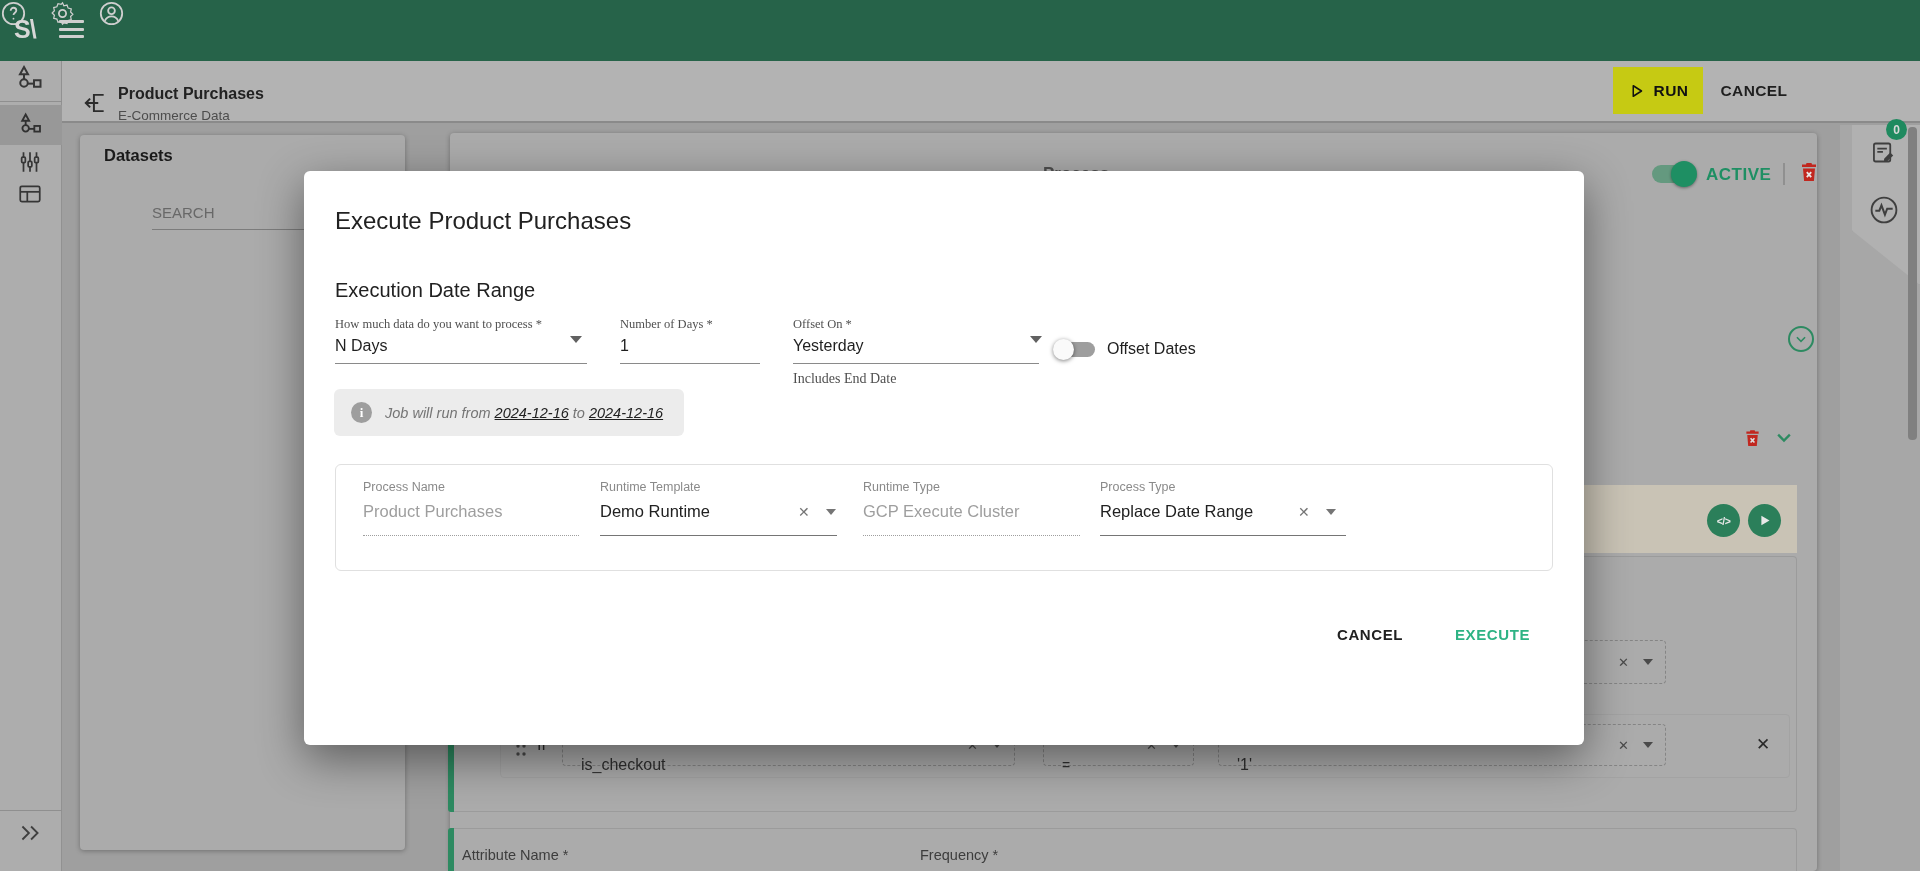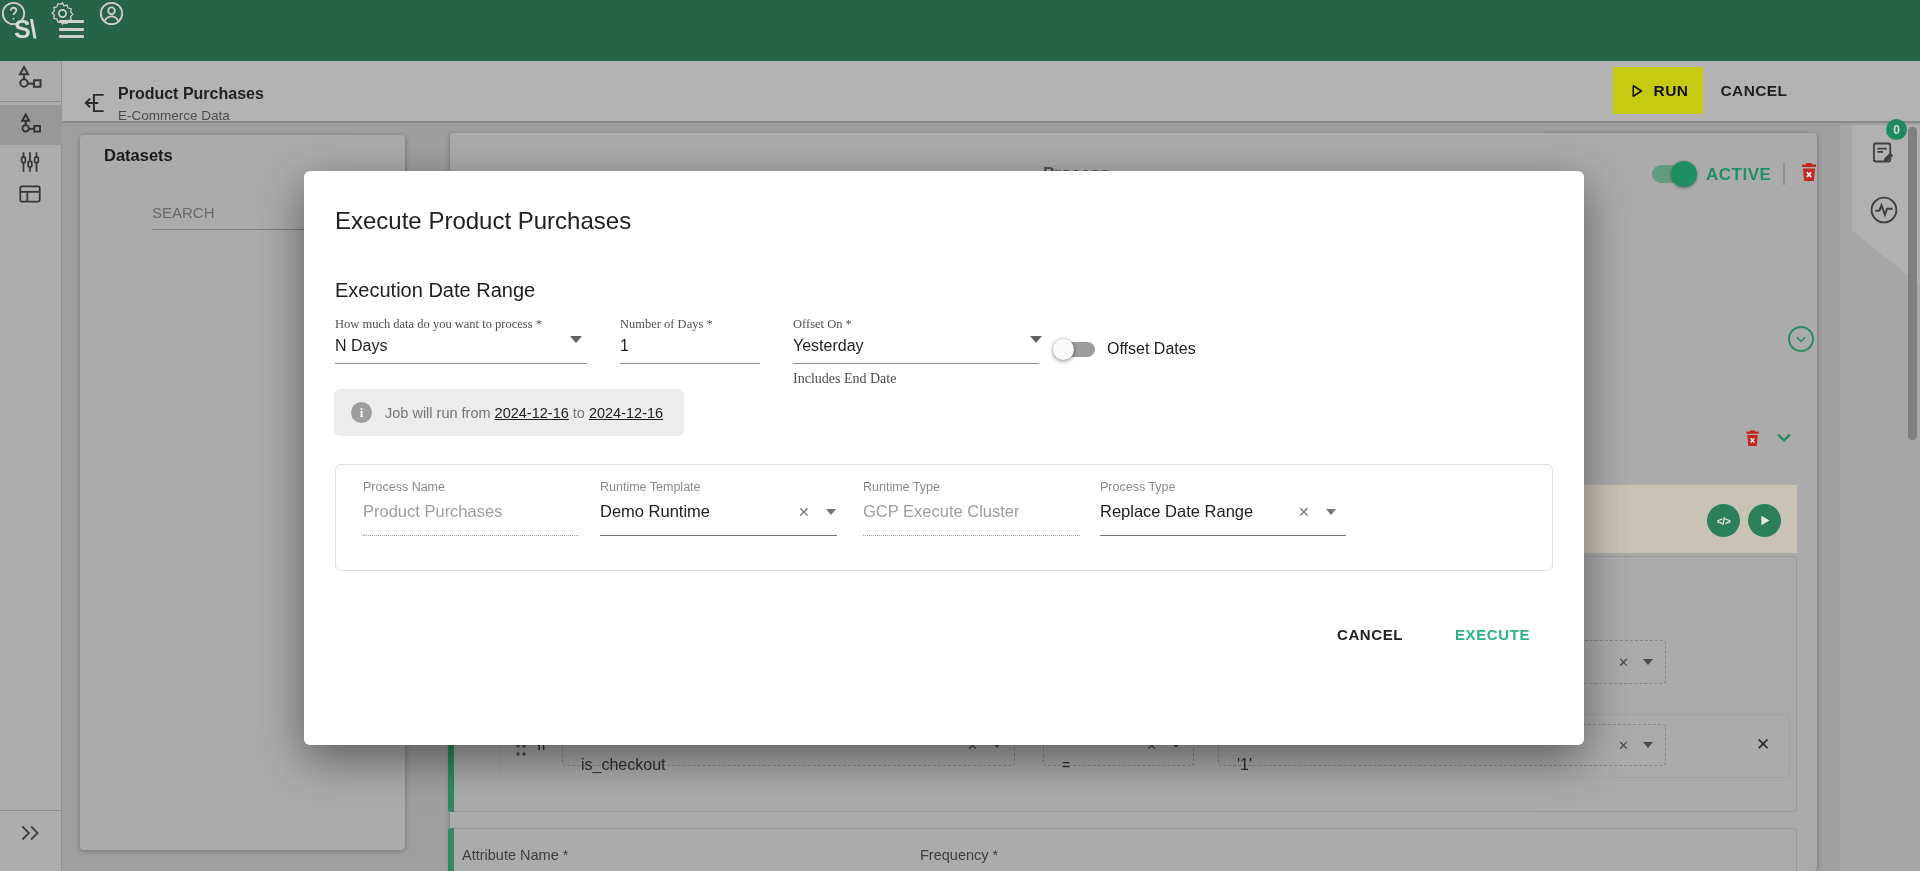--- a/index.html
+++ b/index.html
@@ -94,21 +94,21 @@
   .m-val { font-size:16px; color:#1f1f1f; top:166px; }
   .m-underline { height:1px; background:#8a8a8a; top:192px; }
   .m-caret { top:172px; }
   .m-caret .caret { border-top-color:#616161; border-left-width:6px; border-right-width:6px; border-top-width:7px; }
   .m-helper { font-family:"Liberation Serif", serif; font-size:14px; color:#4f4f4f; top:200px; left:489px; }
   .off-track { left:753px; top:171px; width:38px; height:15px; border-radius:8px; background:#9e9e9e; }
   .off-thumb { left:749px; top:168px; width:21px; height:21px; border-radius:50%; background:#fafafa; box-shadow:0 1px 4px rgba(0,0,0,.5); }
   .off-lab { left:803px; top:169px; font-size:16px; color:#212121; }
   .info-box { left:30px; top:218px; width:350px; height:47px; background:#ececec; border-radius:6px; display:flex; align-items:center; padding-left:17px; gap:13px; }
   .info-i { width:21px; height:21px; border-radius:50%; background:#9e9e9e; color:#fff; font-family:"Liberation Serif",serif; font-weight:bold; font-size:13px; display:flex; align-items:center; justify-content:center; }
-  .info-text { font-size:14.5px; color:#757575; }
+  .info-text { font-size:14.5px; color:#757575;font-style:italic; }
   .info-text .date { color:#212121; text-decoration:underline; font-weight:500; }
   .pcard { left:31px; top:293px; width:1218px; height:107px; border:1px solid #e0e0e0; border-radius:6px; background:#fff; }
   .p-lab { top:15px; font-size:12.5px; color:#8a8a8a; }
   .p-val { top:37px; font-size:16.5px; }
   .p-val.dis { color:#9e9e9e; }
   .p-val.sel { color:#212121; }
   .p-under { top:70px; height:1px; background:#757575; }
   .p-under.dotted { background:none; border-bottom:1.5px dotted #9e9e9e; height:0; }
   .p-ctrl { top:40px; display:flex; gap:16px; align-items:center; }
   .p-ctrl .clr-x { color:#757575; font-size:14px; }

